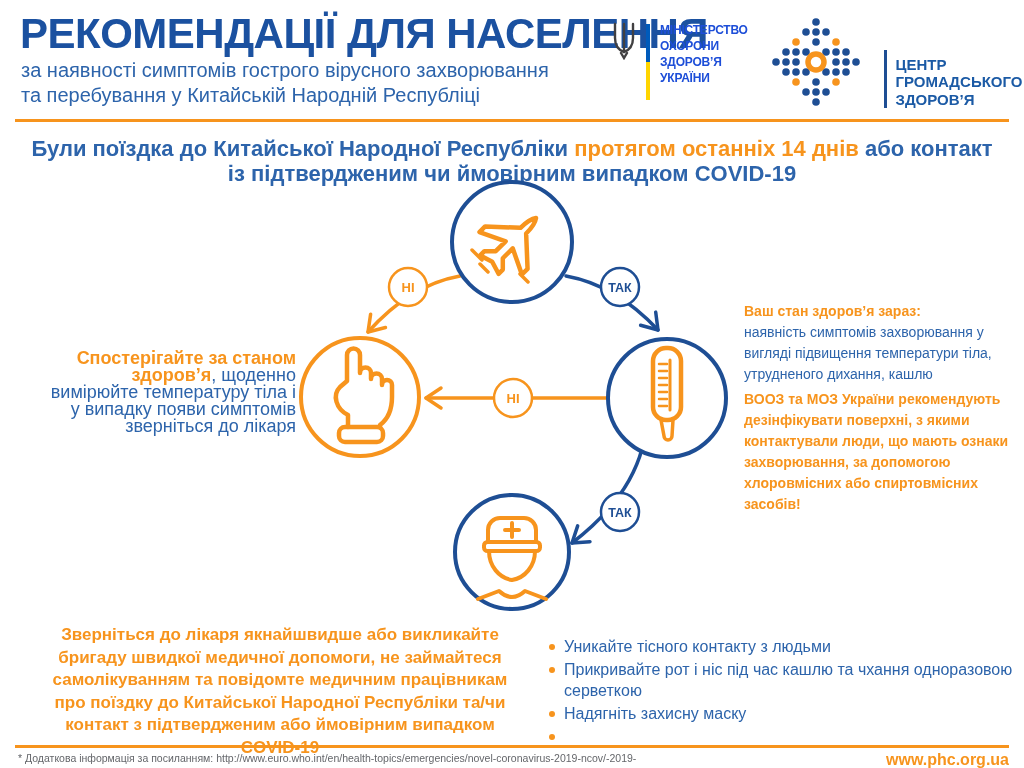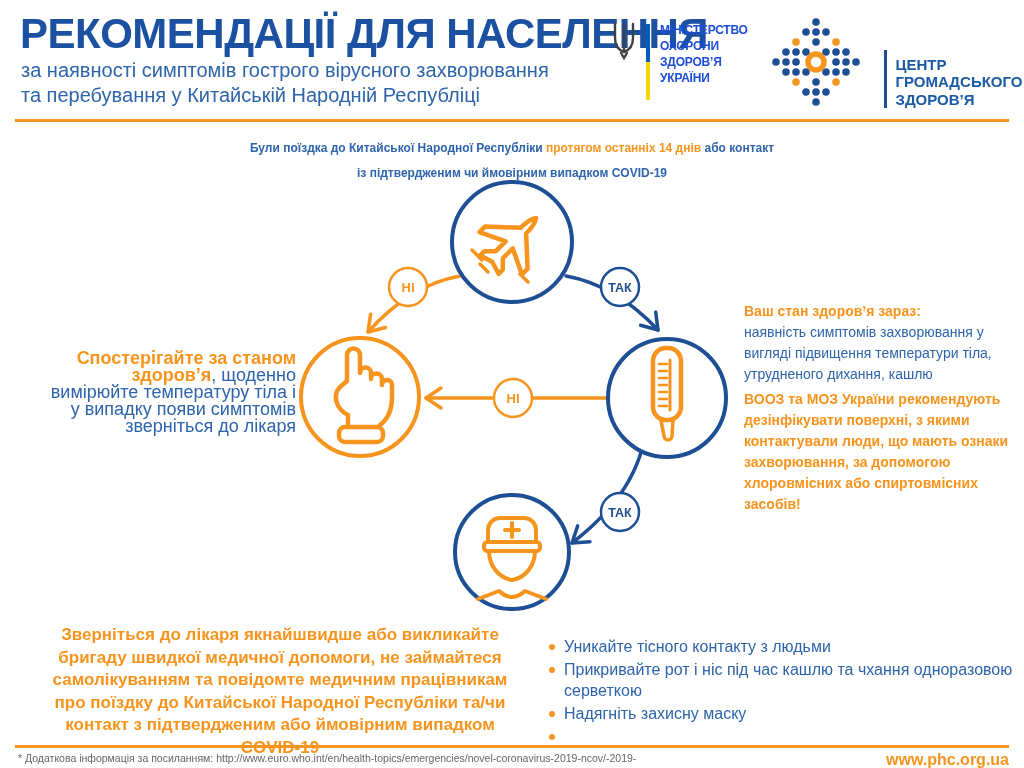--- a/index.html
+++ b/index.html
@@ -16,21 +16,21 @@
   .moh-text{font-size:12px;font-weight:700;line-height:16px;color:#1d4ed8;
             letter-spacing:-0.2px;}
   .phc{position:absolute;left:772px;top:12px;display:flex;align-items:flex-end;}
   .phc-bar{width:2.5px;height:58px;background:#1E4E94;margin:22px 9px 0 24px;}
   .phc-text{margin-top:21px;font-size:15px;font-weight:700;line-height:17.5px;color:#1B5AA5;}
   .rule{position:absolute;left:15px;right:15px;height:3px;background:#F7941D;}
   .rule-top{top:119px;}
   .rule-bottom{top:745px;height:2.5px;}
   
   .intro{position:absolute;left:0;top:136px;width:1024px;text-align:center;
-         font-size:12px;font-weight:600;line-height:25px;color:#2D64AB;}
+         font-size:22px;font-weight:600;line-height:25px;color:#2D64AB;}
   .hl{color:#F7941D;font-weight:700;}
   
   .left-note{position:absolute;left:40px;top:350px;width:256px;text-align:right;
              font-size:18px;line-height:17px;color:#2D64AB;font-weight:500;}
   .right-note{position:absolute;left:744px;top:301px;width:280px;font-size:14px;
               line-height:21px;color:#2D64AB;font-weight:500;}
   .right-note .warn{margin-top:4px;color:#F7941D;font-weight:700;}
   .bottom-left{position:absolute;left:42px;top:624px;width:476px;text-align:center;
                font-size:17px;line-height:22.5px;font-weight:700;color:#F7941D;}
   .bullets{position:absolute;left:530px;top:617px;width:482px;margin:17px;padding:0;

